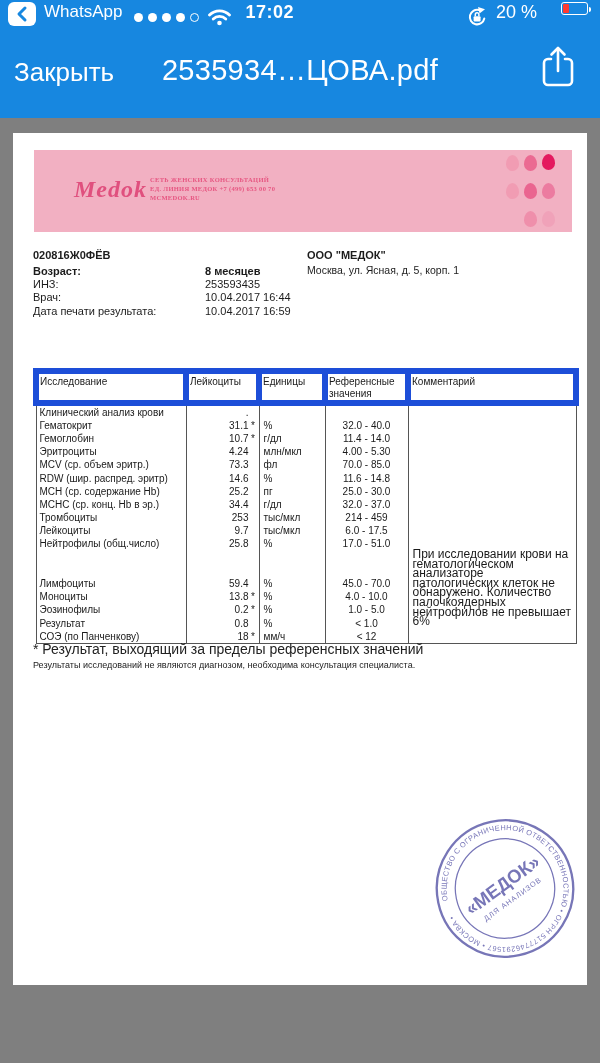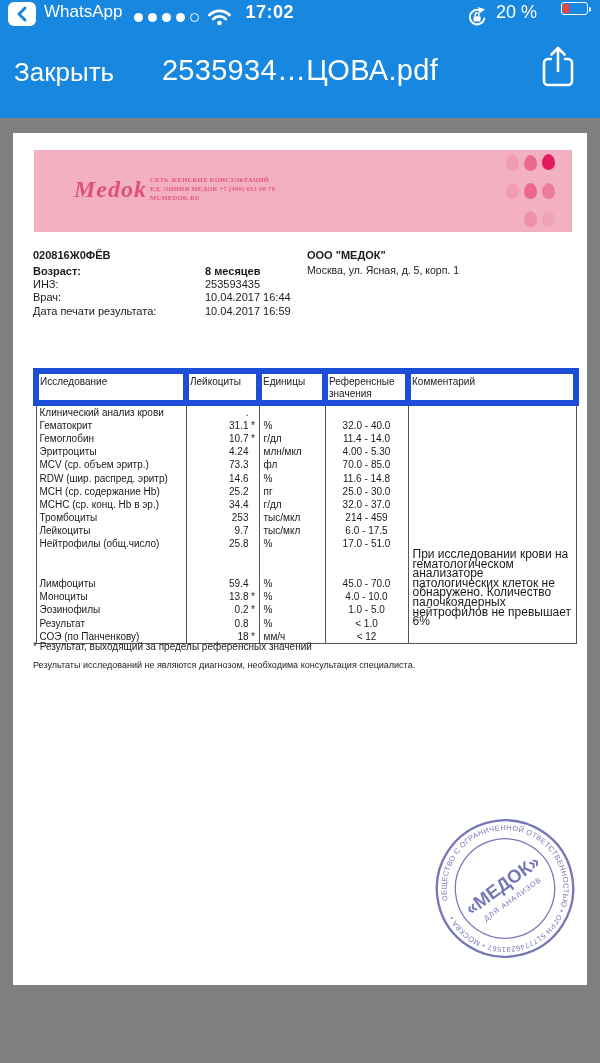--- a/index.html
+++ b/index.html
@@ -60,21 +60,21 @@
   table { border:1px solid #555; }
   tbody tr.spacer td { height:27px; }
   td.c-res { text-align:right; padding-right:1px; }
   td.c-res .f { display:inline-block; width:9px; text-align:center; }
   td.c-unit { padding-left:4px; }
   td.c-ref { text-align:center;margin-left:30px; }
   td.c-comment { vertical-align:top; white-space:normal; font-size:12px; line-height:9.6px; padding:16px 4px; }
   .comment-text { padding-top:128px; }
 
   
-  .foot1 { position:absolute; left:20px; top:508px; font-size:10px; color:#222; }
+  .foot1 { position:absolute; left:20px; top:508px; font-size:14px; color:#222; }
   .foot2 { position:absolute; left:20px; top:527px; font-size:9px; color:#222;text-align:right; }
 
   
   .stamp { position:absolute; left:417px; top:678px; width:150px; height:155px; opacity:.82; transform:rotate(-12deg); }
 </style>
 </head>
 <body>
 
 <div>
 

